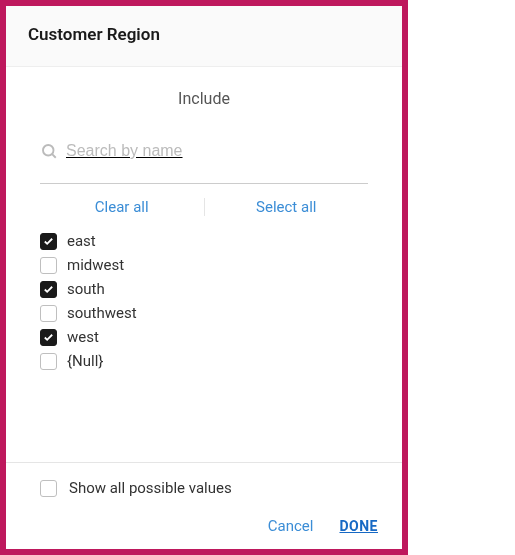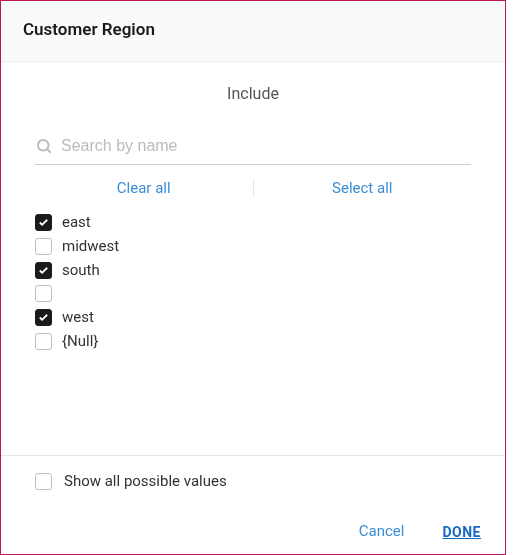--- a/index.html
+++ b/index.html
@@ -7,23 +7,23 @@
       margin: 0;
       padding: 0;
     }
     body {
       font-family: -apple-system, BlinkMacSystemFont, "Segoe UI", Roboto, Helvetica, Arial, sans-serif;
       background: #fff;
       width: 515px;
       height: 555px;
     }
     .dialog {
-      width: 506px;
+      width: 408px;
       height: 555px;
-      border: 1px solid #be185d;
+      border: 6px solid #be185d;
       display: flex;
       flex-direction: column;
       background: #fff;
     }
     .header {
       padding: 18px 22px 22px 22px;
       background: #fafafa;
       border-bottom: 1px solid #eee;
     }
     .header-title {
@@ -51,23 +51,24 @@
       border-bottom: 2px solid transparent;
     }
     .tab.active {
       color: #1a1a1a;
       font-weight: 600;
       border-bottom: 2px solid #333;
     }
     .search-row {
       display: flex;
       align-items: center;
-      padding: 10px 0 9px 0;
+      padding: 10px 0 23px 0;
       border-bottom: 1px solid #ccc;
       margin-top: 10px;
+      text-decoration: underline;
     }
     .search-icon {
       width: 18px;
       height: 18px;
       margin-right: 8px;
       color: #bbb;
       flex-shrink: 0;
     }
     .search-input {
       border: none;
@@ -136,31 +137,31 @@
     }
     .footer {
       border-top: 1px solid #e5e5e5;
       padding: 16px 24px 14px 34px;
     }
     .footer-option {
       display: flex;
       align-items: center;
       gap: 12px;
       cursor: pointer;
-      margin-bottom: 32px;
+      margin-bottom: 20px;
     }
     .footer-option .value-label {
       font-size: 15px;
       color: #333;
     }
     .footer-buttons {
       display: flex;
       justify-content: flex-end;
-      align-items: flex-end;
-      gap: 38px;
+      align-items: center;
+      gap: 26px;
     }
     .btn-cancel {
       font-size: 15px;
       color: #3b8dd6;
       cursor: pointer;
     }
     .btn-done {
       font-size: 14px;
       font-weight: 700;
       color: #1769c4;
@@ -214,20 +215,21 @@
         <div class="value-item">
           <span class="checkbox checked">
             <svg viewBox="0 0 24 24" fill="none" stroke="currentColor" stroke-width="4">
               <polyline points="4 12 9 17 20 6"></polyline>
             </svg>
           </span>
           <span class="value-label">south</span>
         </div>
         <div class="value-item">
           <span class="checkbox"></span>
+          <span class="value-label">southwest</span>
         </div>
         <div class="value-item">
           <span class="checkbox checked">
             <svg viewBox="0 0 24 24" fill="none" stroke="currentColor" stroke-width="4">
               <polyline points="4 12 9 17 20 6"></polyline>
             </svg>
           </span>
           <span class="value-label">west</span>
         </div>
         <div class="value-item">

